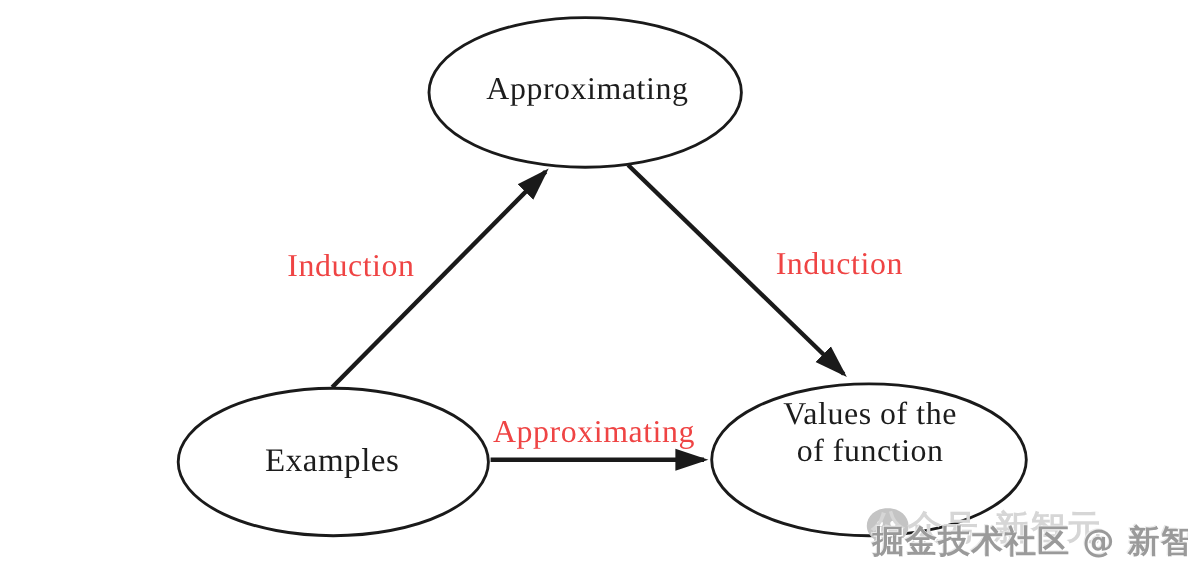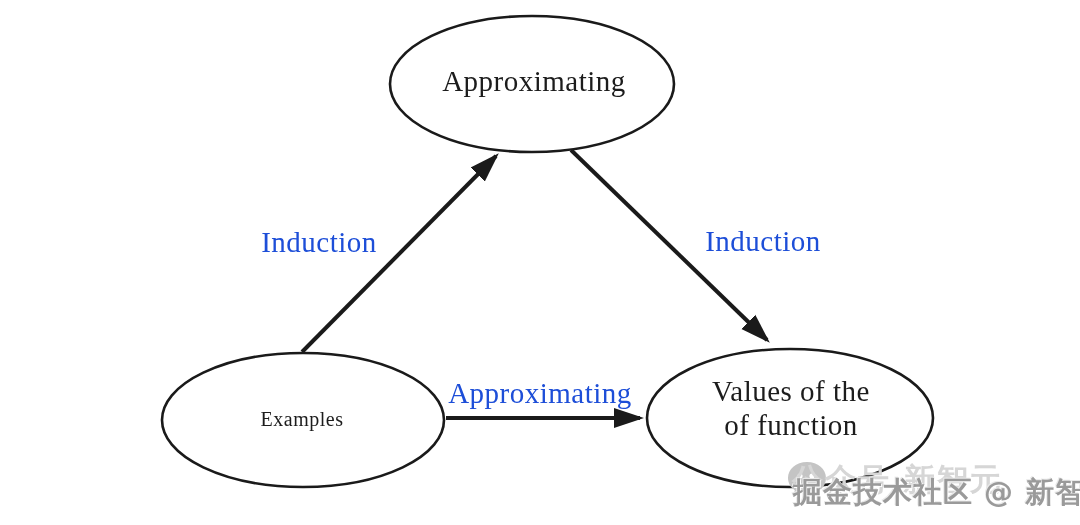--- a/index.html
+++ b/index.html
@@ -25,26 +25,26 @@
   .node-label {
     position: absolute;
     transform: translate(-50%, -50%);
     text-align: center;
     font-size: 29px;
     line-height: 1.16;
     color: #1c1c1c;
     white-space: nowrap;
     letter-spacing: 0.5px;
   }
-  .node-label.examples { font-size: 20px; }
+  .node-label.examples { font-size: 30px; }
   .edge-label {
     position: absolute;
     transform: translate(-50%, -50%);
     font-size: 29px;
-    color: #1d4ed8;
+    color: #ef4444;
     white-space: nowrap;
     letter-spacing: 0.5px;
   }
   .wm-light {
     position: absolute;
     left: 792px;
     top: 459px;
     font-family: "DejaVu Sans", sans-serif;
     font-size: 31px;
     font-weight: bold;
@@ -94,21 +94,21 @@
   </svg>
 
   <div class="node-label" style="left:534px; top:82px;">
     <div>Approximating</div>
   </div>
 
   <div class="node-label examples" style="left:302px; top:420px;">
     <div>Examples</div>
   </div>
 
-  <div class="node-label" style="left:791px; top:409px;">
+  <div class="node-label" style="left:791px; top:394px;">
     <div>Values of the</div>
     <div>of function</div>
   </div>
 
   <div class="edge-label" style="left:319px; top:242px;">Induction</div>
   <div class="edge-label" style="left:763px; top:241px;">Induction</div>
   <div class="edge-label" style="left:540px; top:393px;">Approximating</div>
 
   <svg class="wm-icon" viewBox="0 0 42 40">
     <path d="M21 2 C10 2 2 9 2 18 c0 5 2.6 9.3 6.8 12.2 L7 37 l7.5 -3.6 c2 0.6 4.2 0.9 6.5 0.9 c11 0 19 -7 19 -16.2 C40 9 32 2 21 2 Z" fill="#c4c4c4"></path>

